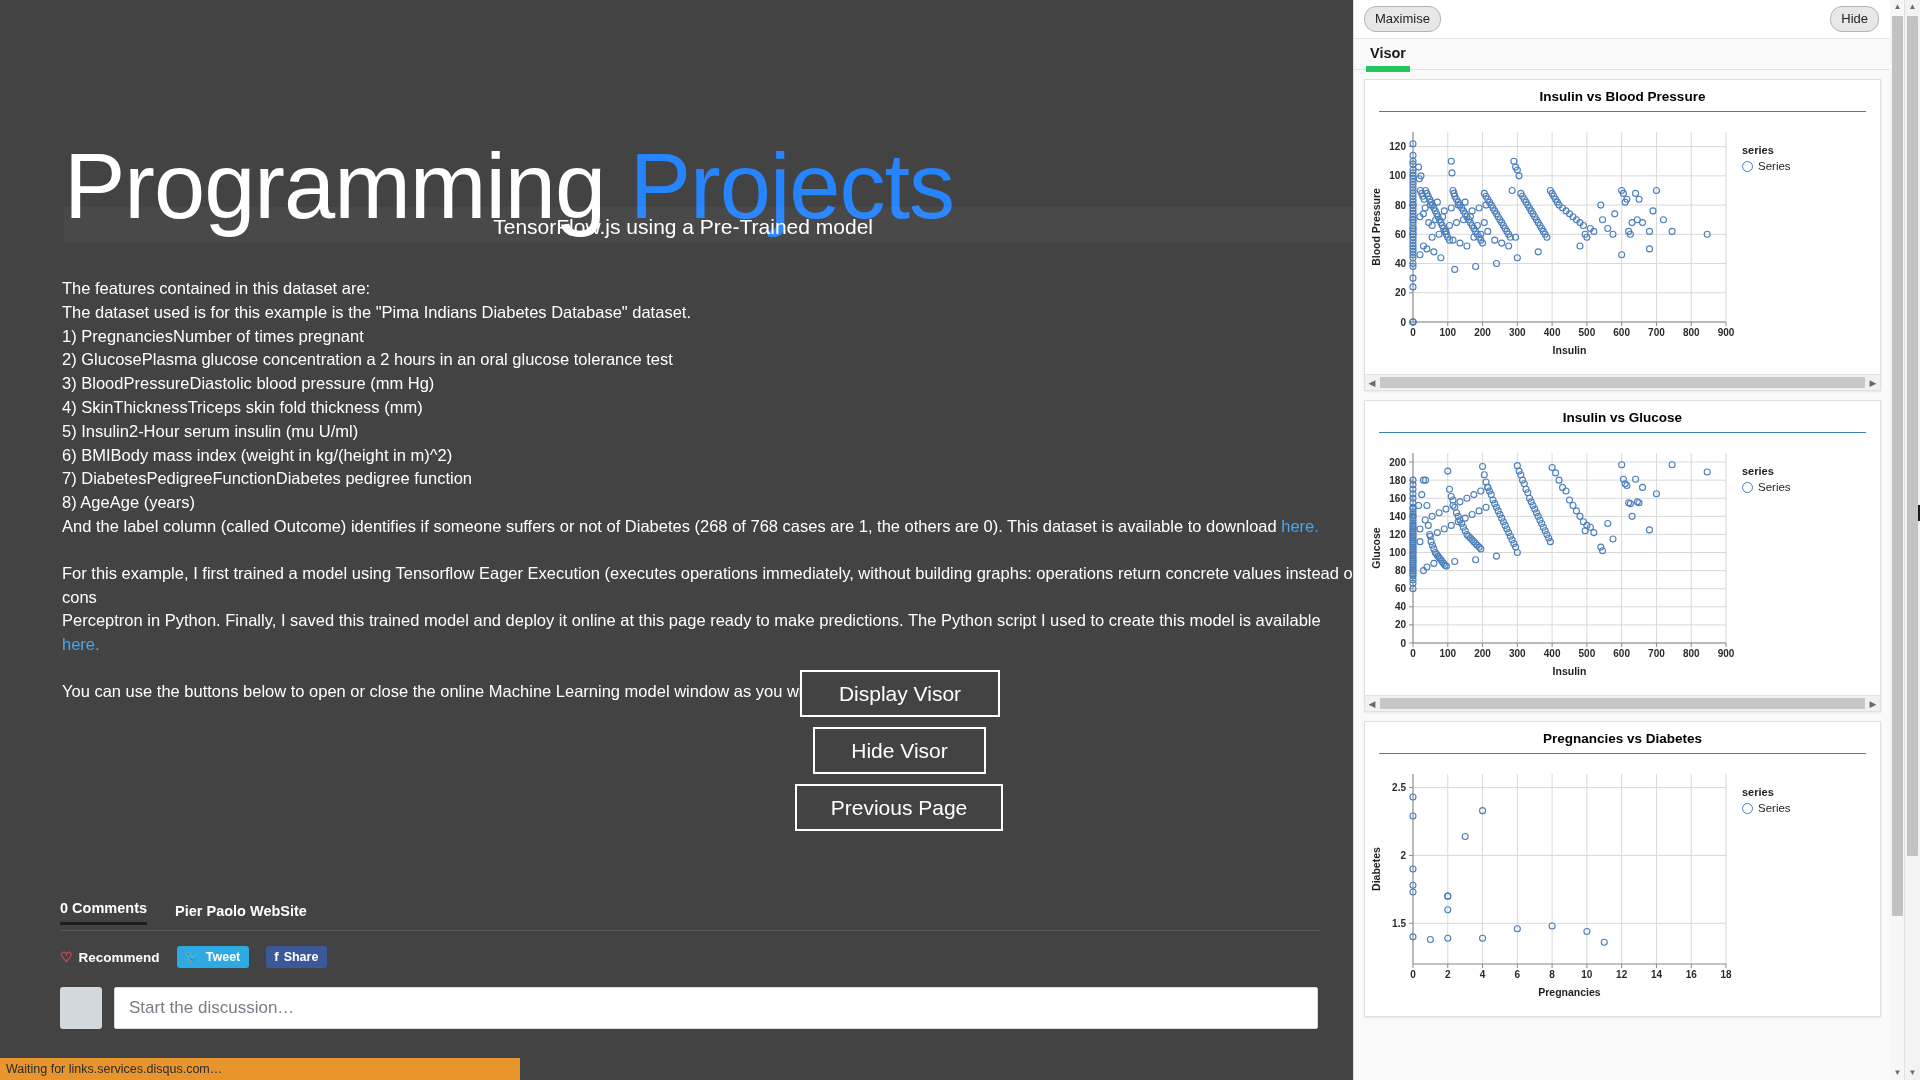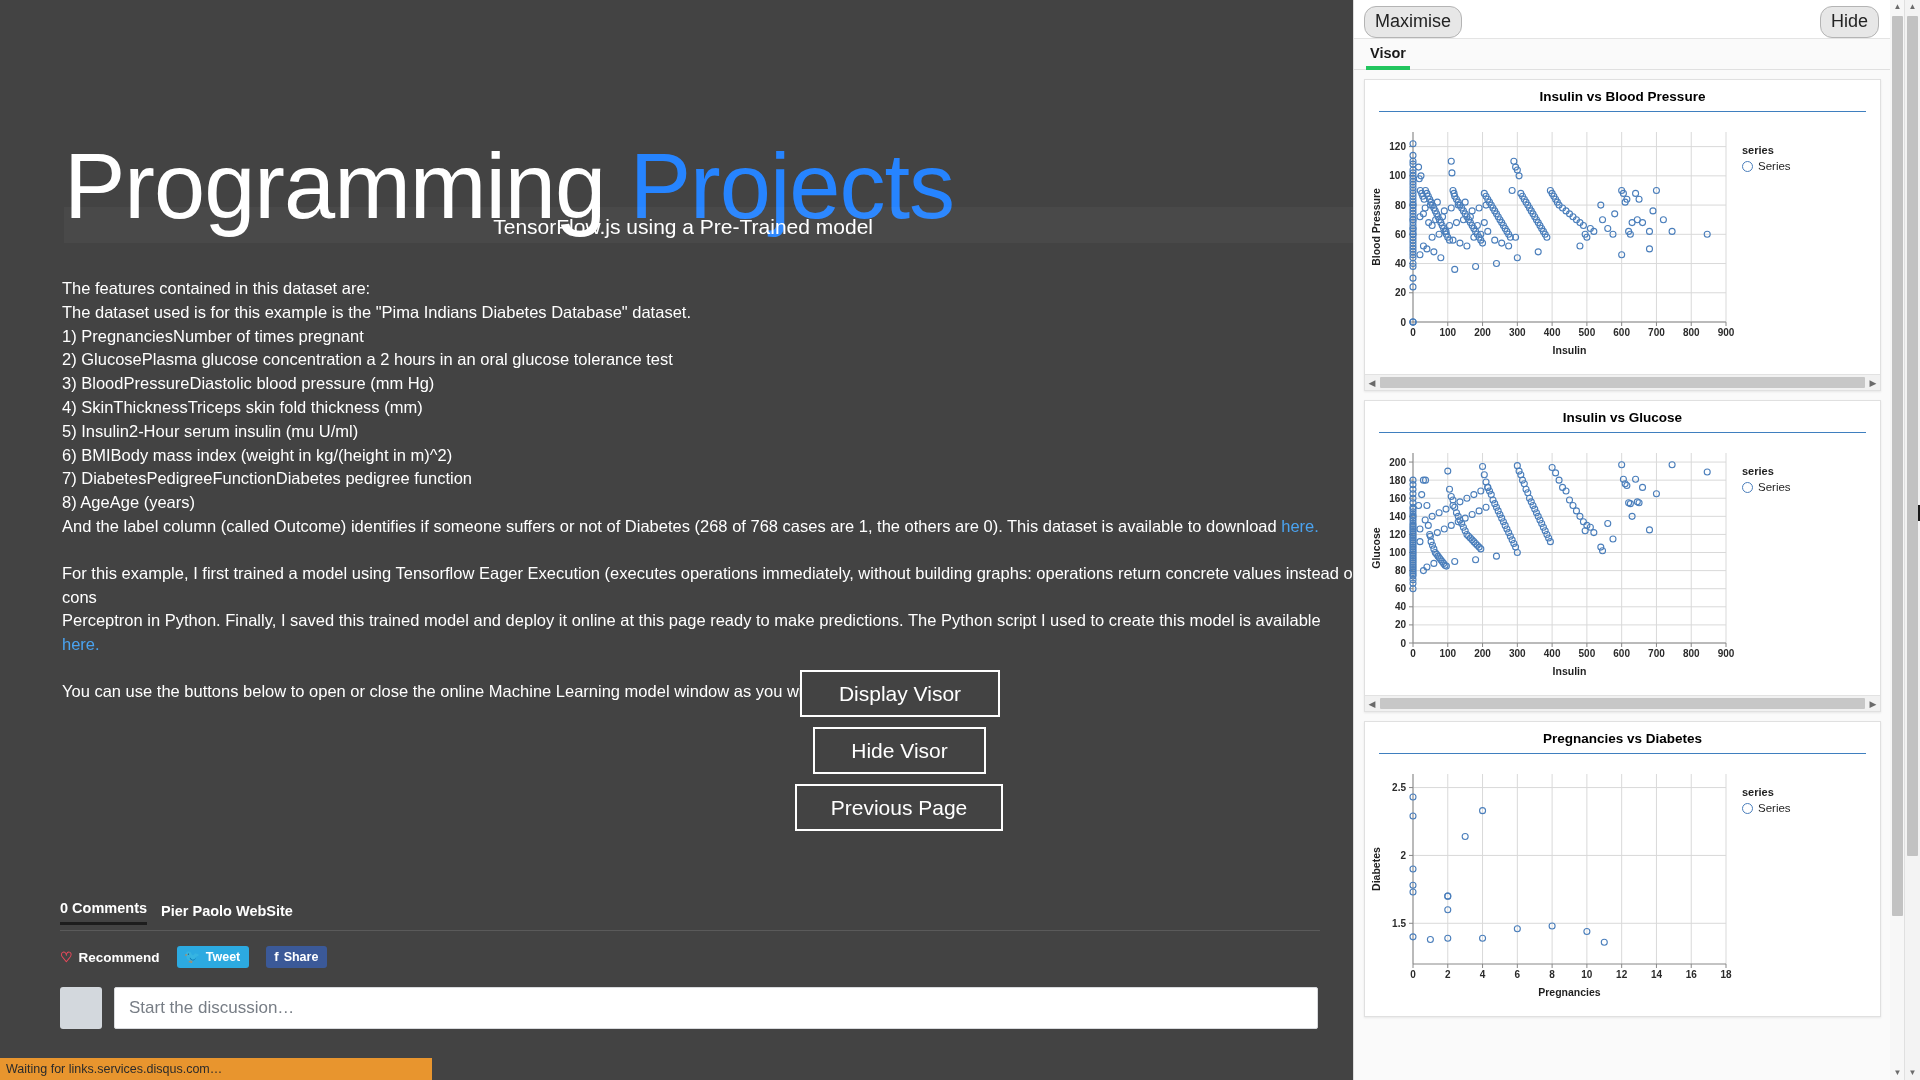--- a/index.html
+++ b/index.html
@@ -70,21 +70,21 @@
   #btn-hide    { width: 173px; margin-left: 813px; }
   #btn-prev    { width: 208px; margin-left: 795px; }
 
   
   #disqus {
     position: absolute; left: 0; top: 880px;
     width: 1353px; height: 200px;
   }
   .dq-tabs {
     position: absolute; left: 60px; top: 20px;
-    display: flex; align-items: flex-end; gap: 14px;
+    display: flex; align-items: flex-end; gap: 28px;
     font-size: 14.5px; font-weight: bold; color: #ffffff;
   }
   .dq-tab { padding-bottom: 6px; cursor: pointer; }
   .dq-tab.active { border-bottom: 3px solid #1d1d1d; }
   .dq-rule {
     position: absolute; left: 60px; top: 50px;
     width: 1260px; height: 1px; background: #5a5a5a;
   }
   .dq-actions {
     position: absolute; left: 60px; top: 66px;
@@ -115,21 +115,21 @@
     width: 1204px; height: 42px;
     background: #ffffff; border: 1px solid #d8dadd; border-radius: 2px;
     box-sizing: border-box;
     display: flex; align-items: center;
     padding: 8px 14px;
     color: #777d85; font-size: 17px;
   }
 
   #statusbar {
     position: absolute; left: 0; top: 1058px;
-    width: 432px; height: 22px;
+    width: 520px; height: 22px;
     background: #e8952e;
     color: #2b2b2b; font-size: 12.5px;
     display: flex; align-items: center;
     padding-left: 6px; box-sizing: border-box;
   }
 
   
   #visor {
     position: absolute; left: 1353px; top: 0;
     width: 537px; height: 1080px;
@@ -142,38 +142,38 @@
     position: relative;
     height: 38px; background: #ffffff;
     border-bottom: 1px solid #e4e4e4;
   }
   .vbtn {
     position: absolute; top: 6px;
     background: #e7e7e7;
     border: 1px solid #b4b4b4;
     border-radius: 12px;
     color: #232323;
-    font-size: 18px;
+    font-size: 13px;
     font-family: "Liberation Sans", sans-serif;
     padding: 4px 10px 5px;
     cursor: pointer;
   }
   #vbtn-max { left: 10px; }
   #vbtn-hide { right: 12px; }
 
   .visor-tabs {
     height: 31px; background: #fafafa;
     border-bottom: 1px solid #e0e0e0;
     padding-left: 12px; box-sizing: border-box;
   }
   .visor-tab {
     display: inline-block;
     font-size: 14.5px; font-weight: bold; color: #1a1a1a;
     padding: 6px 4px 5px;
-    border-bottom: 4px solid #22c55e;
+    border-bottom: 6px solid #22c55e;
     cursor: pointer;
   }
 
   .card {
     position: relative;
     margin: 9px 10px 0 10px;
     background: #ffffff;
     border: 1px solid #e0e0e0;
     box-shadow: 0 1px 2px rgba(0,0,0,0.08);
     box-sizing: border-box;

